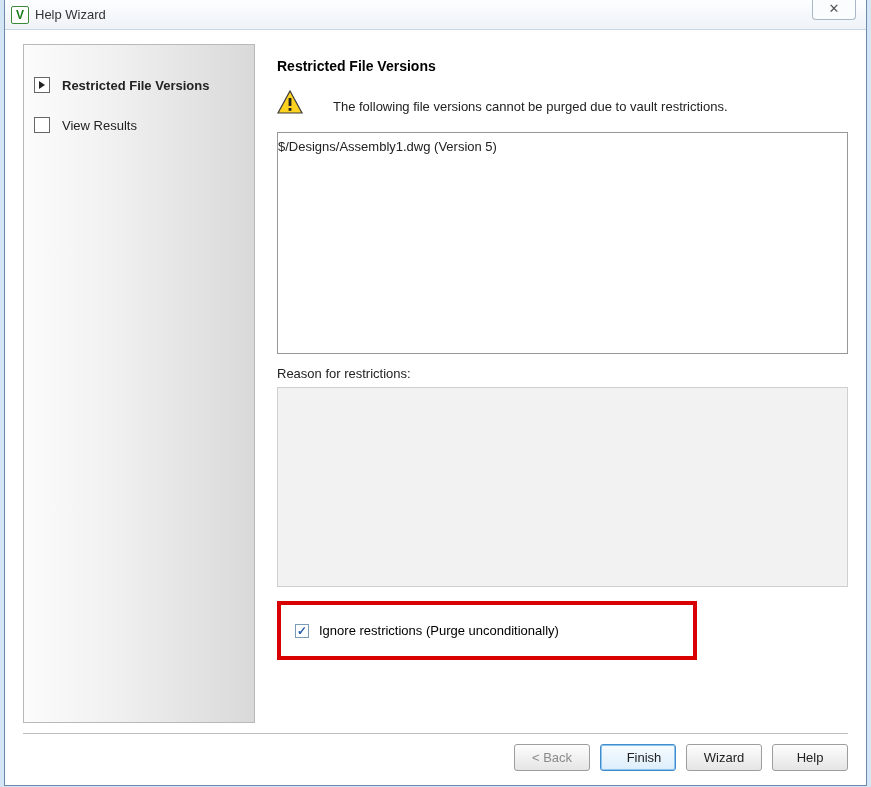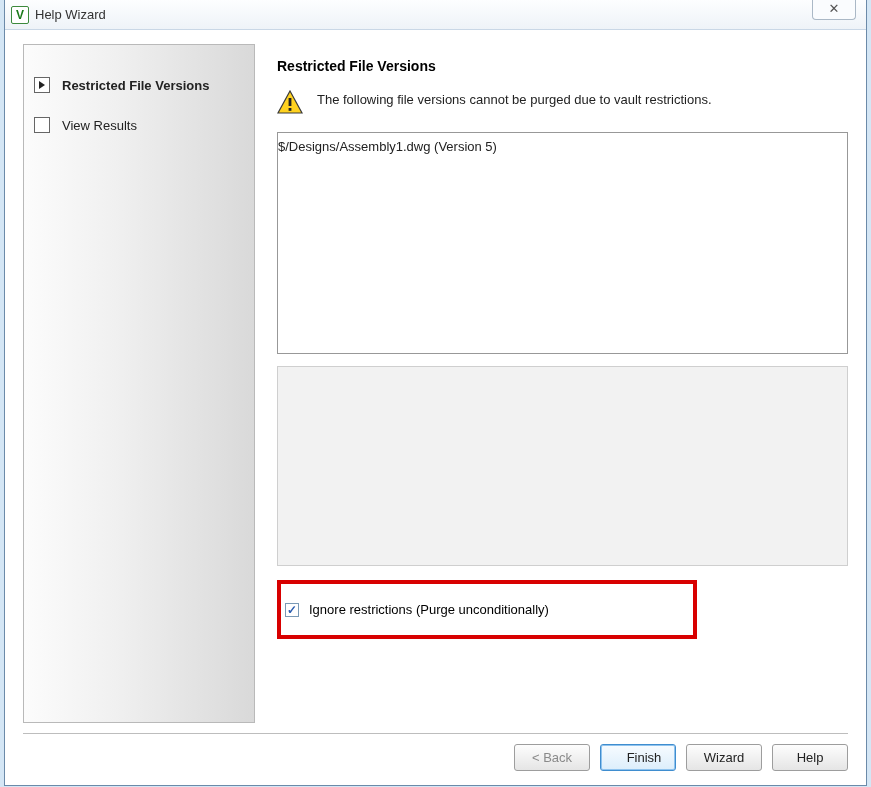--- a/index.html
+++ b/index.html
@@ -113,22 +113,22 @@
     flex-direction: column;
     padding-top: 14px;
   }
   .heading {
     font-weight: bold;
     font-size: 14px;
     margin-bottom: 16px;
   }
   .info-row {
     display: flex;
-    align-items: flex-start;
-    gap: 14px;
+    align-items: flex-end;
+    gap: 30px;
     margin-bottom: 18px;
   }
   .warn-icon svg { display: block; }
   .info-text { color: #222; padding-top: 2px; }
   .listbox {
     border: 1px solid #989898;
     background: #fff;
     height: 222px;
     padding: 6px 0;
     color: #222;
@@ -137,21 +137,21 @@
   }
   .label { margin-bottom: 6px; color: #222; }
   .reasonbox {
     border: 1px solid #cfcfcf;
     background: #f2f2f2;
     height: 200px;
     margin-bottom: 14px;
   }
   .highlight-box {
     border: 4px solid #d80000;
-    padding: 18px 4px;
+    padding: 18px 14px;
     width: 420px;
     display: flex;
     align-items: center;
     gap: 10px;
   }
   .chk {
     width: 14px; height: 14px;
     border: 1px solid #7a9ab6;
     background: #fff;
     display: flex;
@@ -231,20 +231,21 @@
               <rect x="11.6" y="18" width="2.8" height="2.8" fill="#222"></rect>
             </svg>
           </span>
           <div class="info-text">The following file versions cannot be purged due to vault restrictions.</div>
         </div>
 
         <div class="listbox">
           <div>$/Designs/Assembly1.dwg (Version 5)</div>
         </div>
 
+        <div class="label">Reason for restrictions:</div>
         <div class="reasonbox">
           <span></span>
         </div>
 
         <div class="highlight-box">
           <span class="chk"></span>
           <span>Ignore restrictions (Purge unconditionally)</span>
         </div>
       </div>
 

